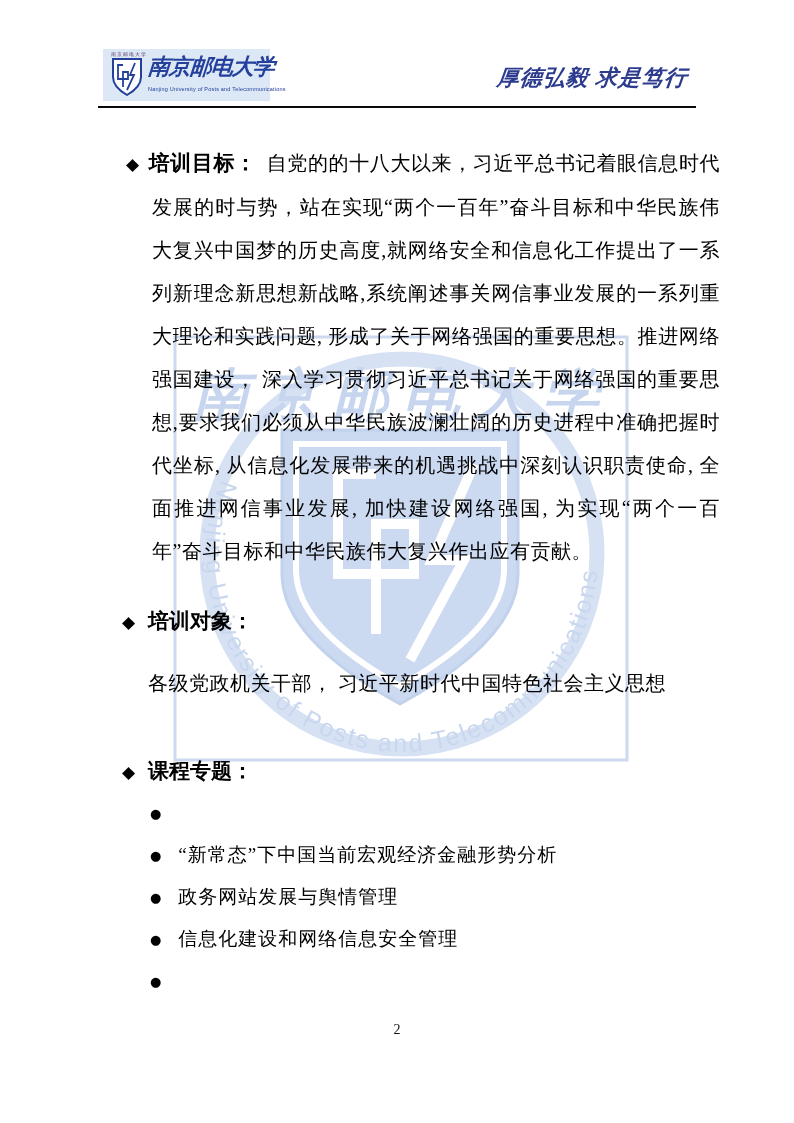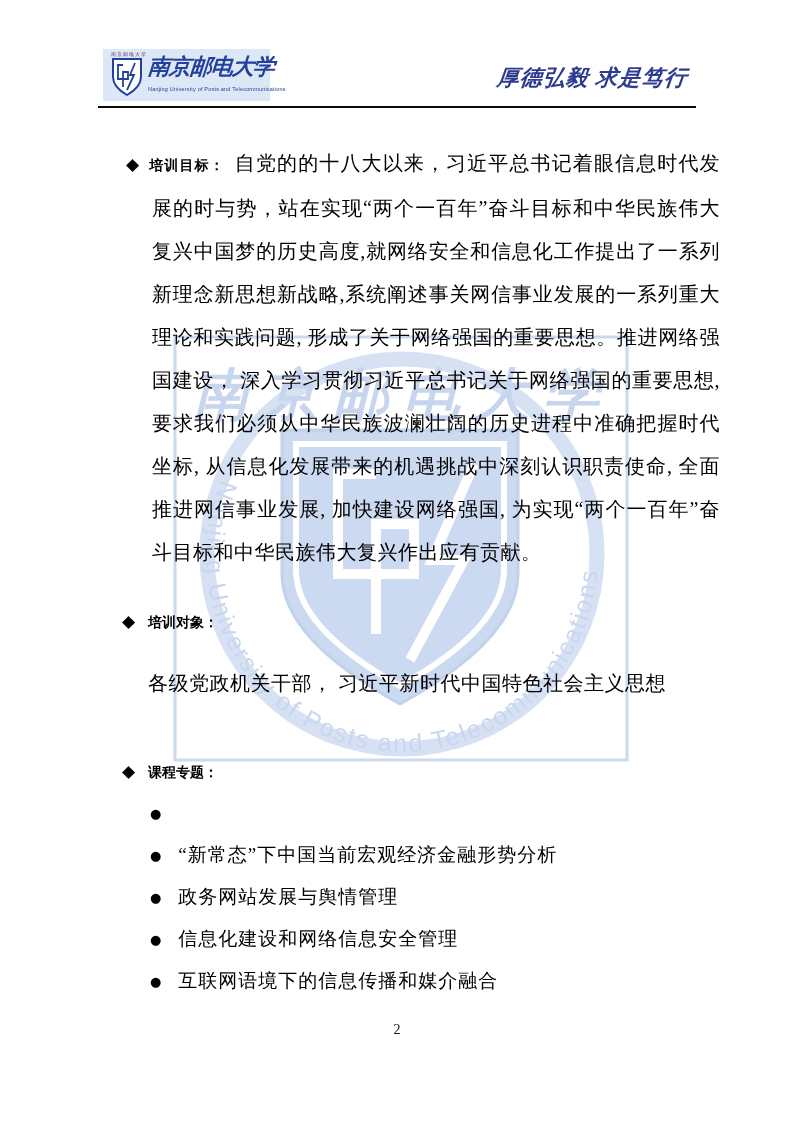--- a/index.html
+++ b/index.html
@@ -61,21 +61,21 @@
     position:absolute; left:126px; top:142px; width:568px;
     font-size:20px; line-height:43px; text-align:justify;
     letter-spacing:0.5px;
   }
   .hang { padding-left:26px; text-indent:-26px; }
   .diamond {
     font-size:17px; margin-right:9px; color:#000;
     font-family:"DejaVu Sans", sans-serif;
   }
   .h-title {
-    font-weight:bold; font-size:14px; margin-right:10px;
+    font-weight:bold; font-size:21px; margin-right:10px;
     font-family:"DejaVu Sans", sans-serif;
   }
 
   .sec-head { position:absolute; left:122px; white-space:nowrap; line-height:30px; }
   .sec-head .h-title { margin-right:0; }
   .sec-head-audience { top:606px; }
   .sec-head-topics   { top:756px; }
 
   .audience-body {
     position:absolute; left:148px; top:670px; font-size:20px;
@@ -159,19 +159,18 @@
       <div class="topic-item">
         <span class="topic-dot">●</span>
         <span class="topic-text">政务网站发展与舆情管理</span>
       </div>
       <div class="topic-item">
         <span class="topic-dot">●</span>
         <span class="topic-text">信息化建设和网络信息安全管理</span>
       </div>
       <div class="topic-item">
         <span class="topic-dot">●</span>
-        <span class="topic-text">互联网语境下的信息传播和媒介融合</span>
       </div>
     </div>
 
     <div class="page-number">2</div>
   </div>
 </div>
 
 </body></html>

